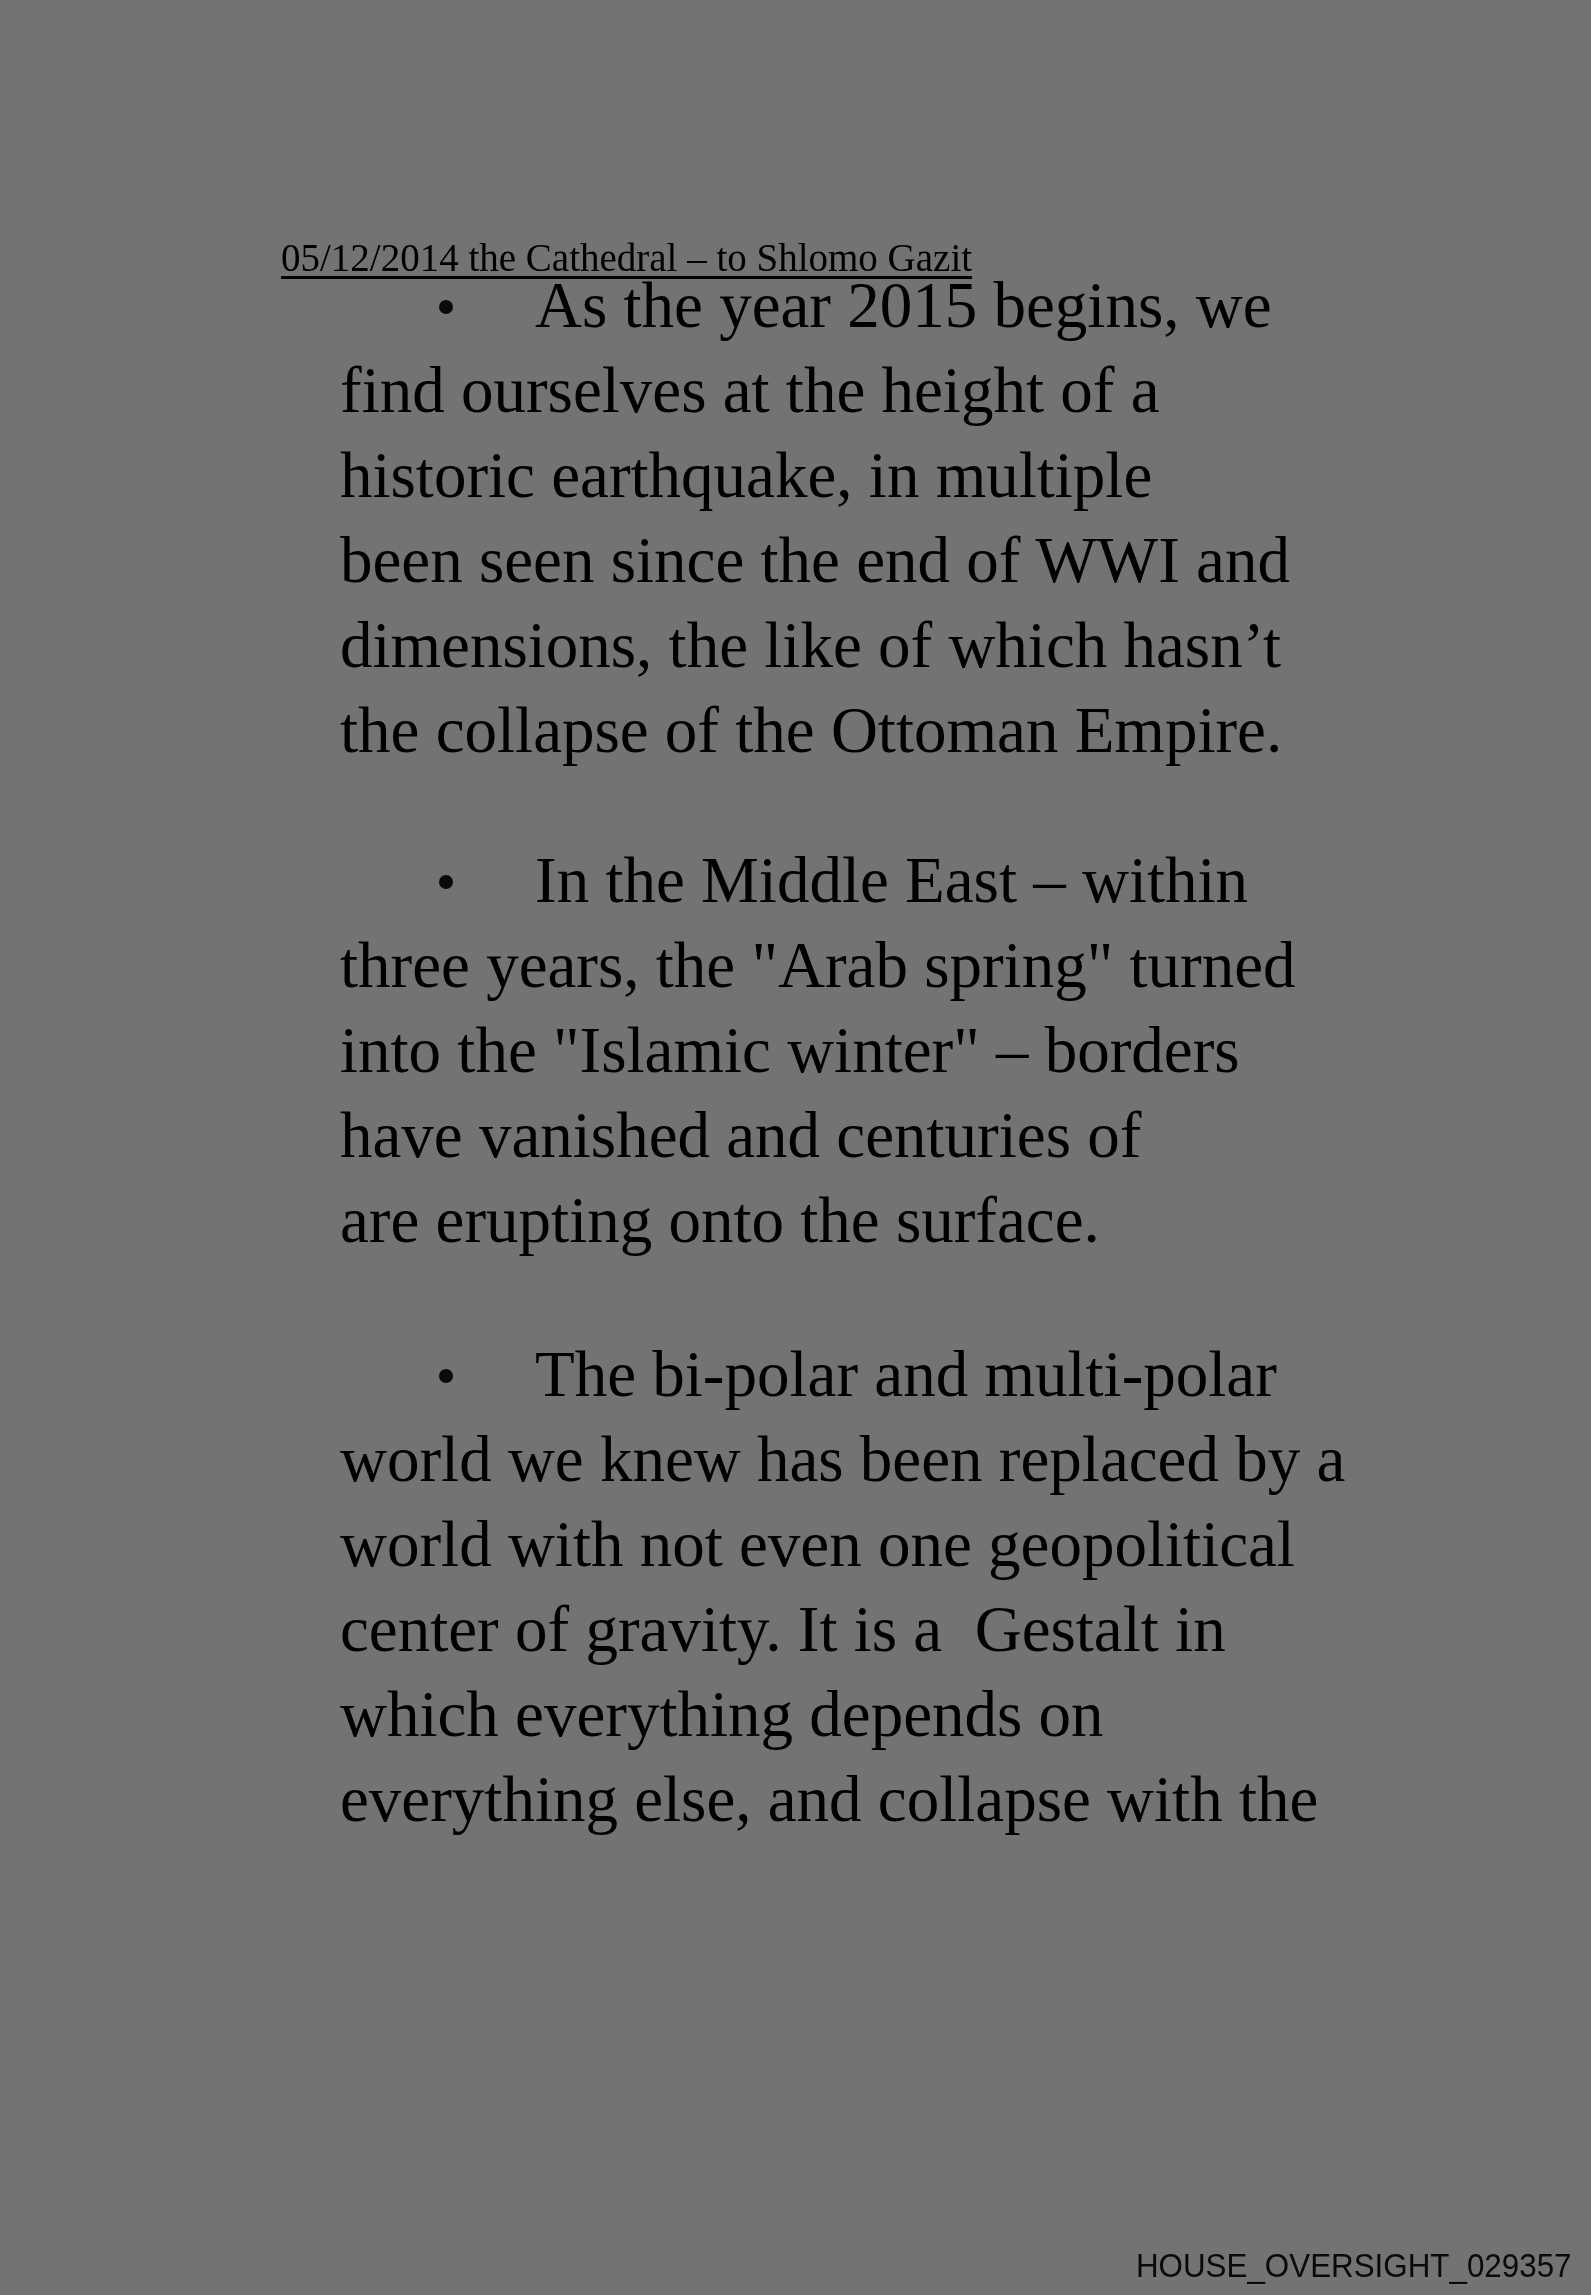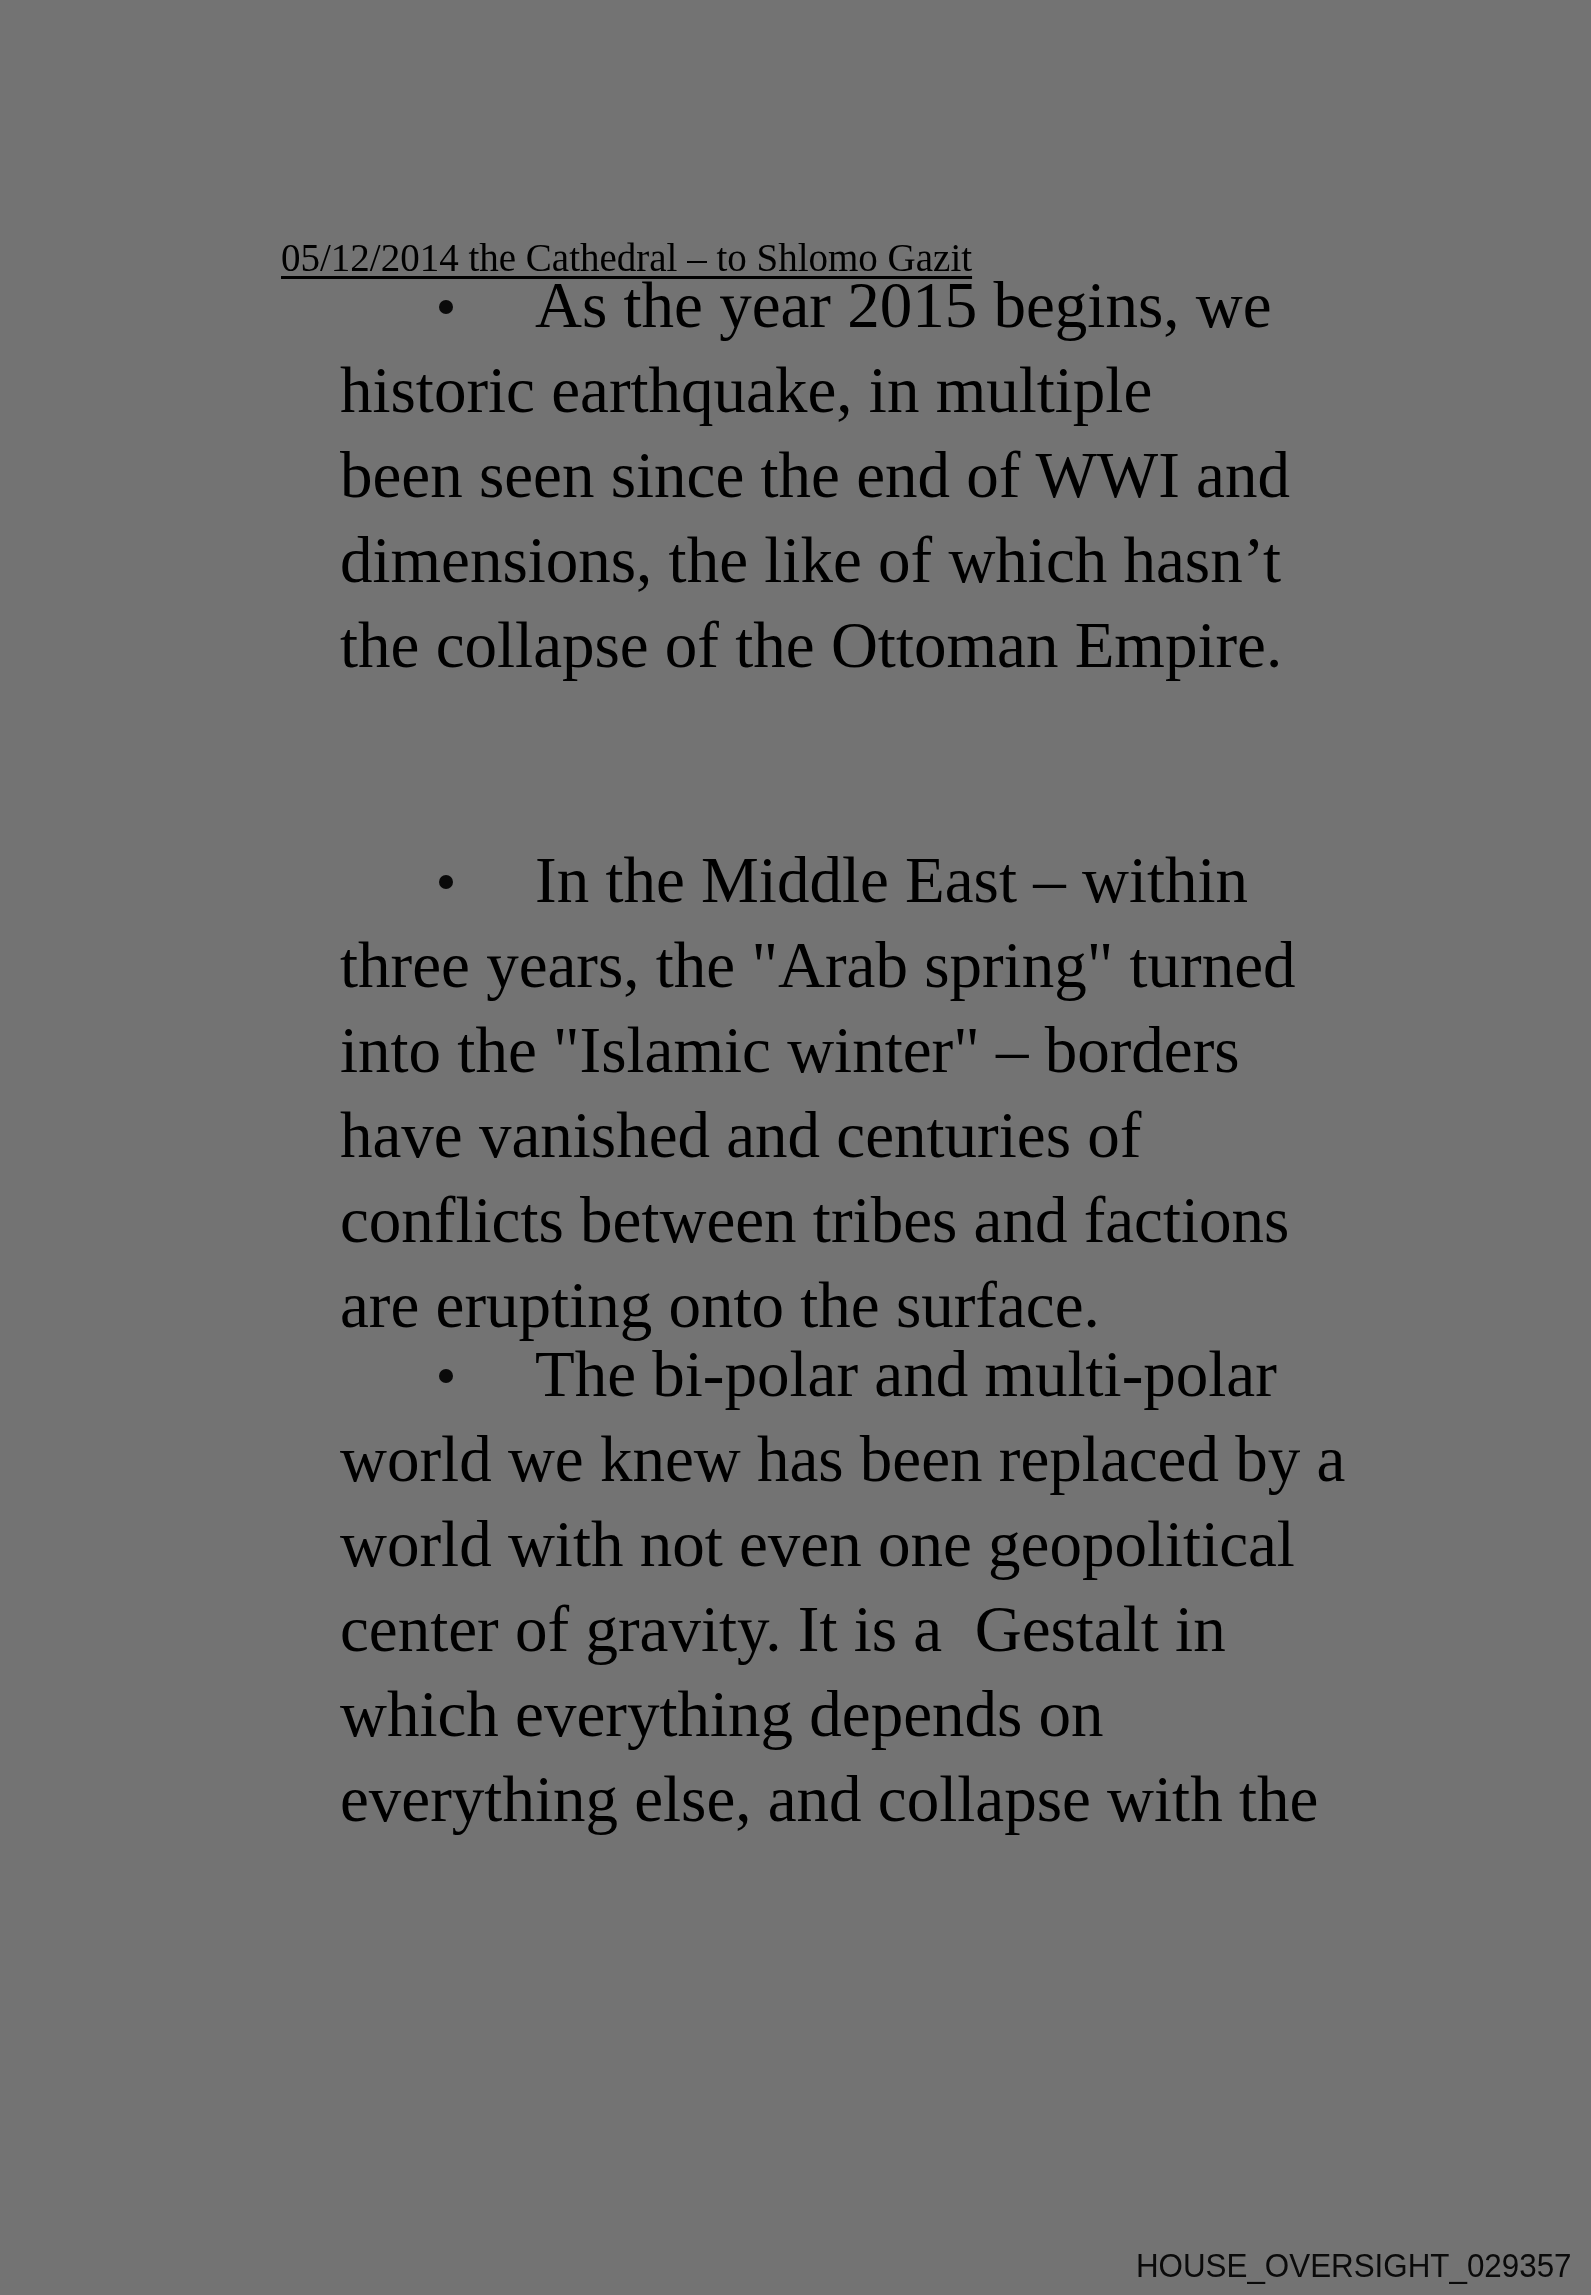--- a/index.html
+++ b/index.html
@@ -74,33 +74,33 @@
 
 <div class="page">
 
   <div class="doc-header">
     <span class="header-text">05/12/2014 the Cathedral – to Shlomo Gazit</span>
   </div>
 
   <div class="para para-1">
     <span class="bullet"></span>
     <div class="line first">As the year 2015 begins, we</div>
+    <div class="line">find ourselves at the height of a</div>
     <div class="line">historic earthquake, in multiple</div>
     <div class="line">been seen since the end of WWI and</div>
     <div class="line">dimensions, the like of which hasn’t</div>
     <div class="line">the collapse of the Ottoman Empire.</div>
   </div>
 
   <div class="para para-2">
     <span class="bullet"></span>
     <div class="line first">In the Middle East – within</div>
     <div class="line">three years, the "Arab spring" turned</div>
     <div class="line">into the "Islamic winter" – borders</div>
     <div class="line">have vanished and centuries of</div>
-    <div class="line">conflicts between tribes and factions</div>
     <div class="line">are erupting onto the surface.</div>
   </div>
 
   <div class="para para-3">
     <span class="bullet"></span>
     <div class="line first">The bi-polar and multi-polar</div>
     <div class="line">world we knew has been replaced by a</div>
     <div class="line">world with not even one geopolitical</div>
     <div class="line">center of gravity. It is a  Gestalt in</div>
     <div class="line">which everything depends on</div>

